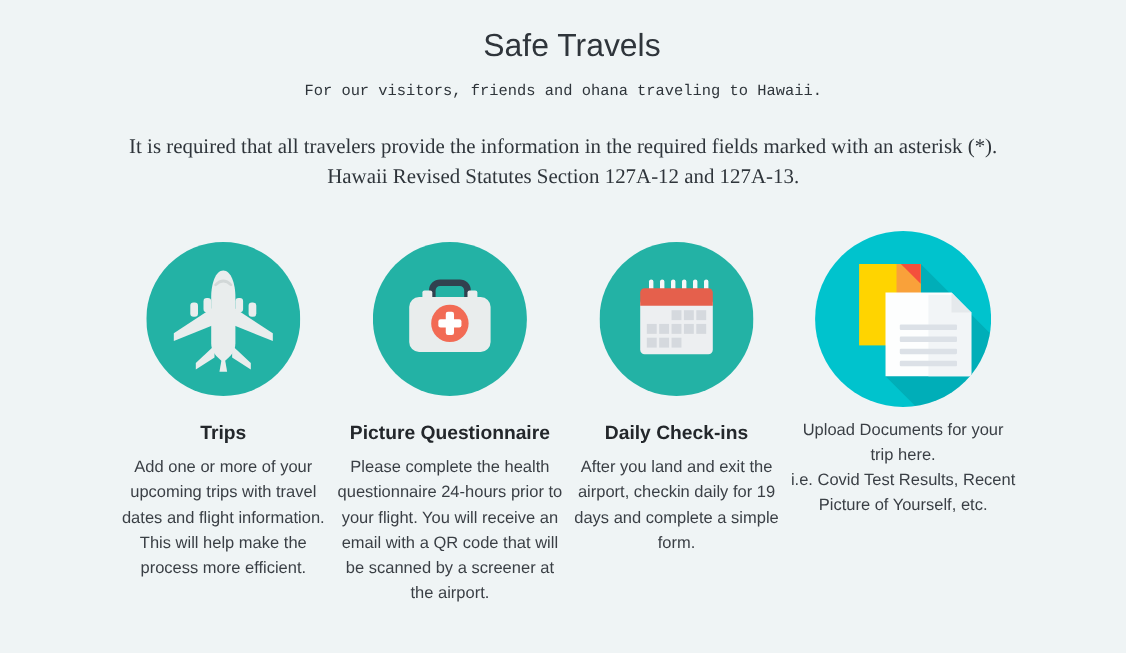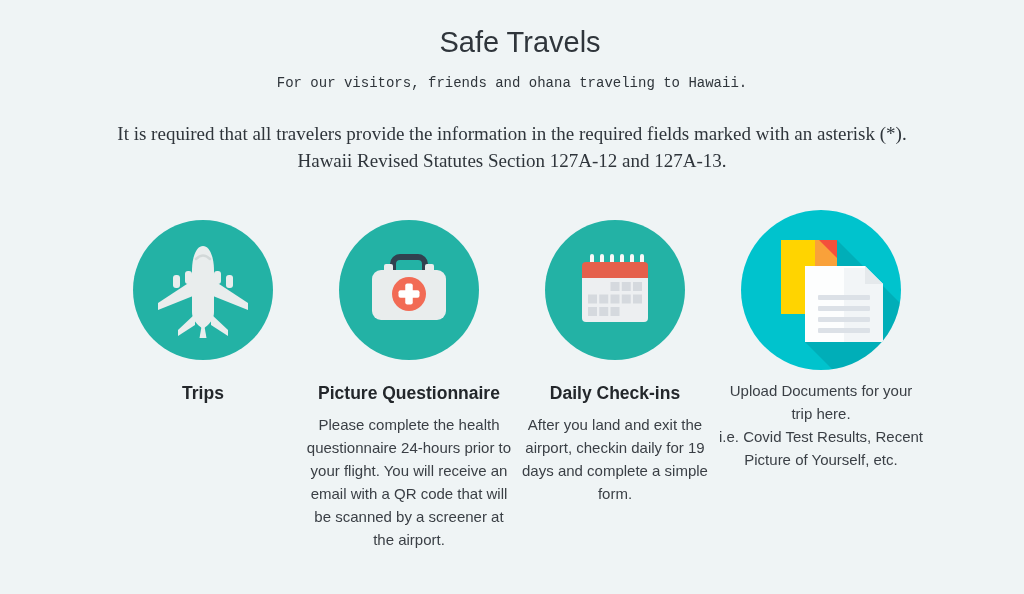--- a/index.html
+++ b/index.html
@@ -90,20 +90,24 @@
           <rect x="81" y="51" width="7" height="13" rx="3"></rect>
           <path d="M62 94 L45 110 L45 116 L62 105 Z"></path>
           <path d="M78 94 L95 110 L95 116 L78 105 Z"></path>
           <path d="M70 98 L66.5 118 L73.5 118 Z"></path>
           <path d="M70 26 C77 26 81 38 81 50 L81 92 C81 99 77 104 70 109 C63 104 59 99 59 92 L59 50 C59 38 63 26 70 26 Z"></path>
         </g>
         <path d="M63 39 Q70 32 77 39" stroke="#D2D8D8" stroke-width="2.5" fill="none" stroke-linecap="round"></path>
       </svg>
     </div>
     <h3 class="feature-title">Trips</h3>
+    <p class="feature-desc">
+      <span class="desc-line">Add one or more of your upcoming trips with travel dates and flight information. This will help make the process more efficient.</span>
+      <span class="desc-line"></span>
+    </p>
   </div>
 
   <div class="feature">
     <div class="icon-wrap">
       <svg width="140" height="140" viewBox="0 0 140 140">
         <circle cx="70" cy="70" r="70" fill="var(--teal-circle)"></circle>
         <rect x="54" y="37" width="32" height="20" rx="7" fill="none" stroke="var(--kit-handle)" stroke-width="6"></rect>
         <rect x="45" y="44" width="9" height="8" rx="2" fill="var(--icon-light)"></rect>
         <rect x="86" y="44" width="9" height="8" rx="2" fill="var(--icon-light)"></rect>
         <rect x="33" y="50" width="74" height="50" rx="9" fill="var(--icon-light)"></rect>

